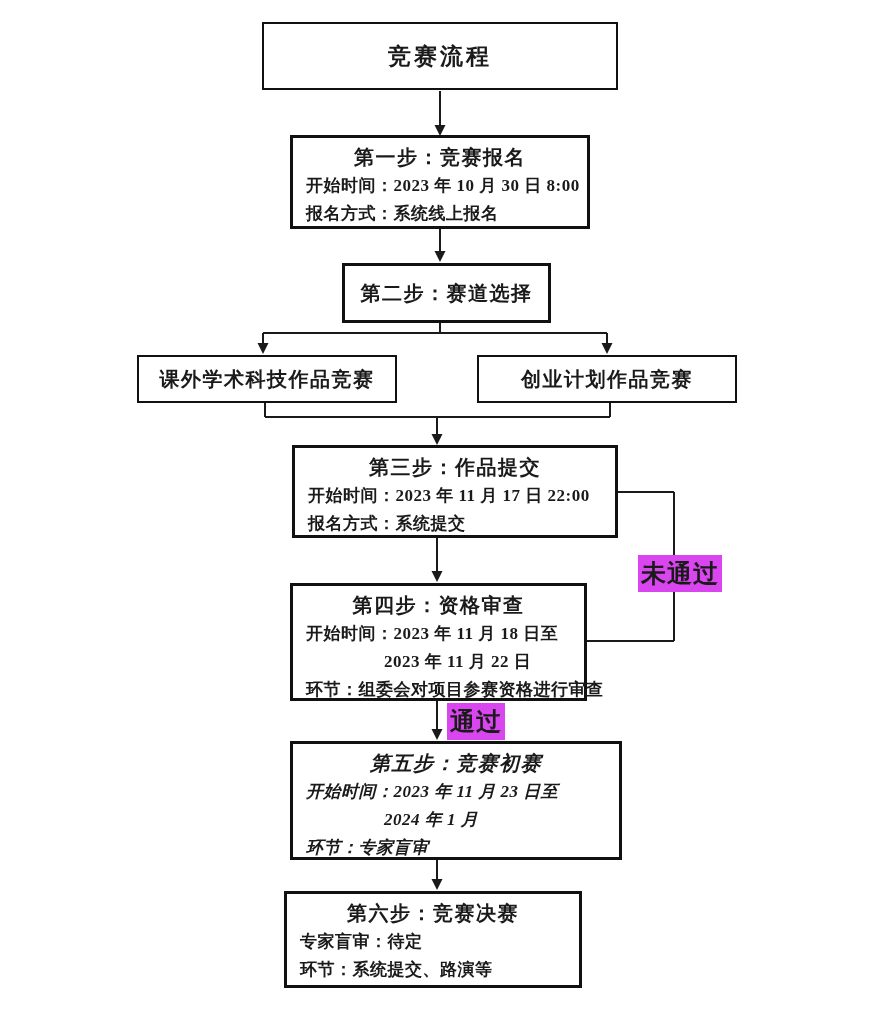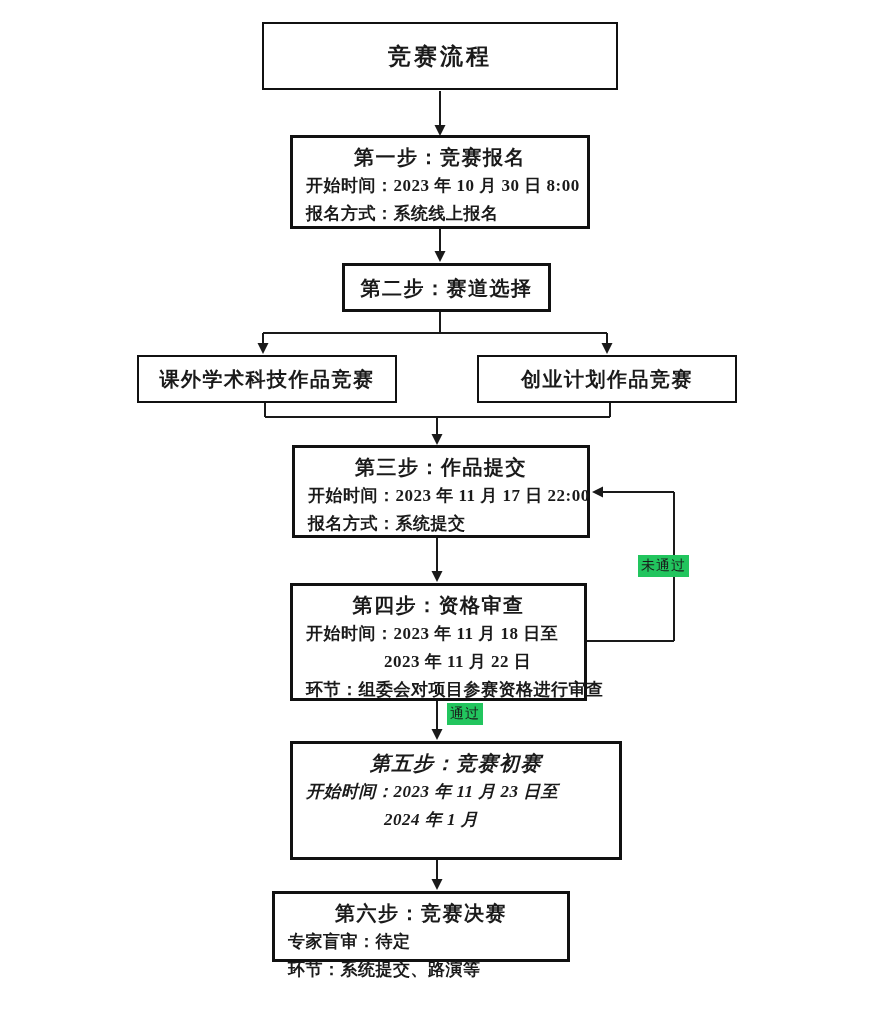--- a/index.html
+++ b/index.html
@@ -14,22 +14,22 @@
   }
   .thick{border-width:3px;}
   .center{display:flex;align-items:center;justify-content:center;}
   .title-box{font-size:23px;font-weight:bold;letter-spacing:3px;}
   .node-head{font-size:20px;font-weight:bold;text-align:center;line-height:30px;letter-spacing:1.5px;}
   .node-line{font-size:17px;font-weight:bold;line-height:28px;letter-spacing:0.5px;white-space:nowrap;}
   .indent{padding-left:78px;}
   .step{padding:4px 13px 0 13px;}
   .branch-label{font-size:20px;font-weight:bold;letter-spacing:1.5px;}
   .edge-label{
-    position:absolute;z-index:3;background:#22c55e;
-    font-size:14px;font-weight:normal;letter-spacing:1px;padding:2px 3px;white-space:nowrap;
+    position:absolute;z-index:3;background:#d946ef;
+    font-size:25px;font-weight:bold;letter-spacing:1px;padding:2px 3px;white-space:nowrap;
   }
 </style>
 </head>
 <body>
 
 <div class="canvas">
 
   <svg class="connectors" width="874" height="1009" viewBox="0 0 874 1009">
     <g stroke="#1a1a1a" stroke-width="2" fill="none">
       <path d="M440 91 V127"></path>
@@ -57,51 +57,52 @@
   <div class="box center title-box" style="left:262px;top:22px;width:356px;height:68px;">
     <span>竞赛流程</span>
   </div>
 
   <div class="box thick step" style="left:290px;top:135px;width:300px;height:94px;">
     <div class="node-head">第一步：竞赛报名</div>
     <div class="node-line">开始时间：2023 年 10 月 30 日 8:00</div>
     <div class="node-line">报名方式：系统线上报名</div>
   </div>
 
-  <div class="box thick center" style="left:342px;top:263px;width:209px;height:49px;">
+  <div class="box thick center" style="left:342px;top:263px;width:209px;height:60px;">
     <span class="node-head">第二步：赛道选择</span>
   </div>
 
   <div class="box center" style="left:137px;top:355px;width:260px;height:48px;">
     <span class="branch-label">课外学术科技作品竞赛</span>
   </div>
   <div class="box center" style="left:477px;top:355px;width:260px;height:48px;">
     <span class="branch-label">创业计划作品竞赛</span>
   </div>
 
-  <div class="box thick step" style="left:292px;top:445px;width:298px;height:93px;">
+  <div class="box thick step" style="left:292px;top:445px;width:326px;height:93px;">
     <div class="node-head">第三步：作品提交</div>
     <div class="node-line">开始时间：2023 年 11 月 17 日 22:00</div>
     <div class="node-line">报名方式：系统提交</div>
   </div>
 
   <div class="box thick step" style="left:290px;top:583px;width:297px;height:118px;">
     <div class="node-head">第四步：资格审查</div>
     <div class="node-line">开始时间：2023 年 11 月 18 日至</div>
     <div class="node-line indent">2023 年 11 月 22 日</div>
     <div class="node-line">环节：组委会对项目参赛资格进行审查</div>
   </div>
 
   <div class="box thick step" style="left:290px;top:741px;width:332px;height:119px;font-style:italic;">
     <div class="node-head">第五步：竞赛初赛</div>
     <div class="node-line">开始时间：2023 年 11 月 23 日至</div>
     <div class="node-line indent">2024 年 1 月</div>
+    <div class="node-line">环节：专家盲审</div>
   </div>
 
-  <div class="box thick step" style="left:272px;top:891px;width:298px;height:71px;">
+  <div class="box thick step" style="left:284px;top:891px;width:298px;height:97px;">
     <div class="node-head">第六步：竞赛决赛</div>
     <div class="node-line">专家盲审：待定</div>
     <div class="node-line">环节：系统提交、路演等</div>
   </div>
 
   <div class="edge-label" style="left:409px;top:703px;margin-left:38px;">通过</div>
   <div class="edge-label" style="left:638px;top:555px;">未通过</div>
 
 </div>
 

